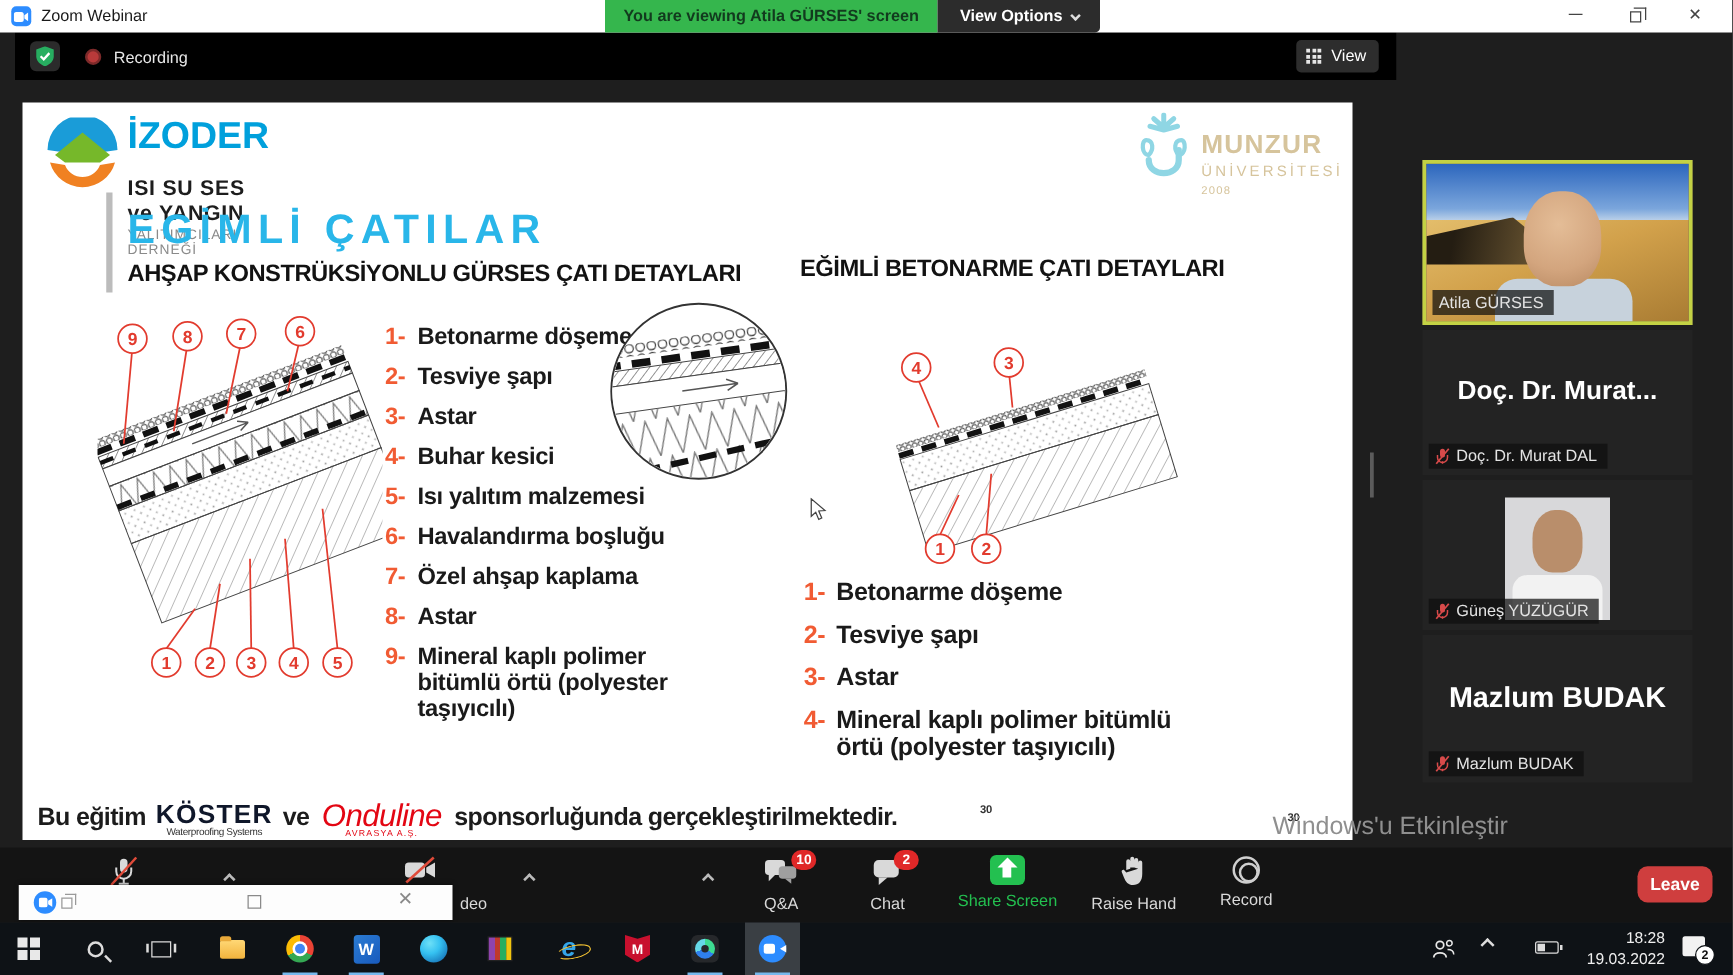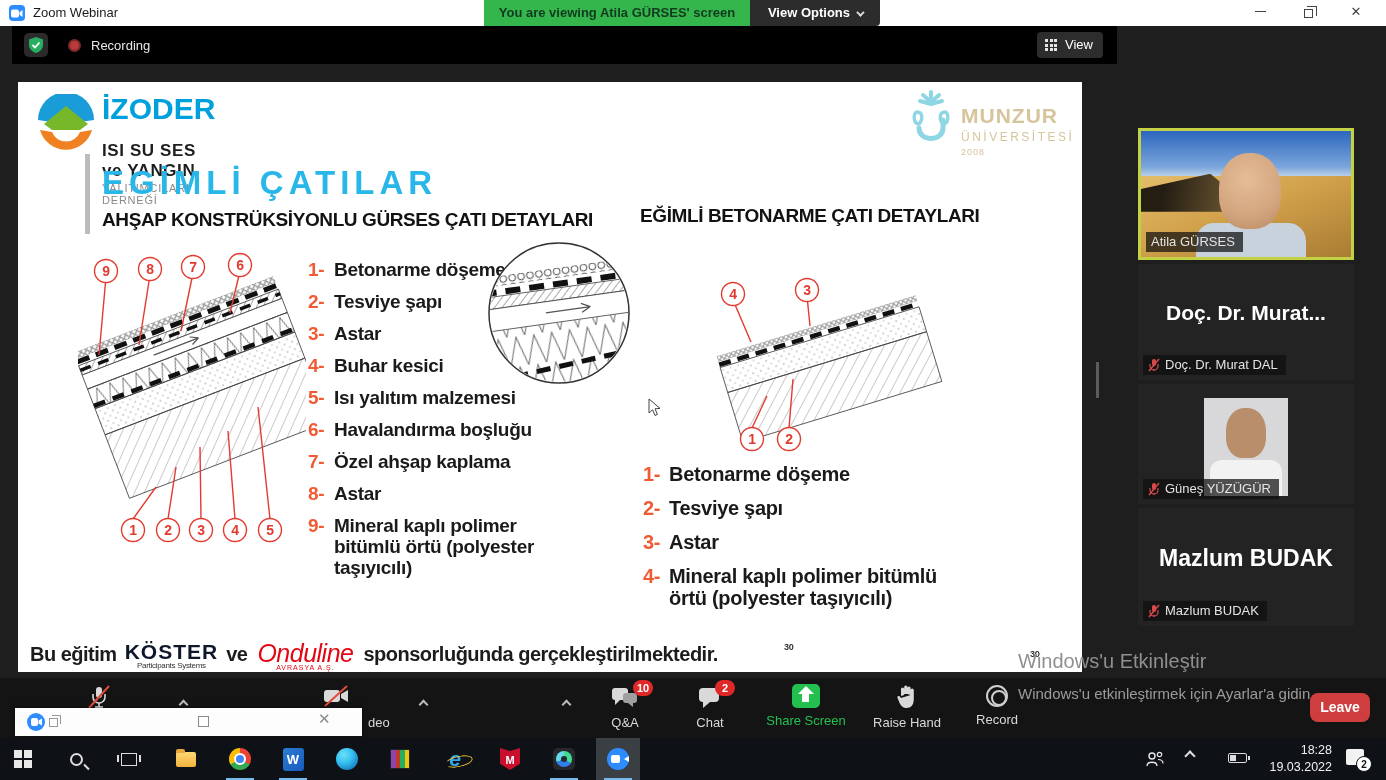--- a/index.html
+++ b/index.html
@@ -431,21 +431,21 @@
       </div>
 
       <svg class="cursor" width="14" height="20" viewBox="0 0 14 20">
         <path d="M1,1 L1,15 L4.6,11.8 L7,17.5 L9.4,16.4 L7,10.8 L12,10.4 Z" fill="#ffffff" stroke="#444" stroke-width="1"></path>
       </svg>
 
       <div class="sponsor">
         <span class="sp-txt">Bu eğitim</span>
         <span class="koster">
           <div class="kn">KÖSTER</div>
-          <div class="ks">Participants Systems</div>
+          <div class="ks">Waterproofing Systems</div>
         </span>
         <span class="sp-txt">ve</span>
         <span class="onduline">
           <div class="on">Onduline</div>
           <div class="os">AVRASYA A.Ş.</div>
         </span>
         <span class="sp-txt">sponsorluğunda gerçekleştirilmektedir.</span>
       </div>
 
       <div class="pagenum pn1">30</div>
@@ -581,21 +581,20 @@
           <path d="M5 12 V5 a1.6 1.6 0 0 1 3.2 0 V11 M8.2 10 V3 a1.6 1.6 0 0 1 3.2 0 V10 M11.4 10 V4 a1.6 1.6 0 0 1 3.2 0 V11 M14.6 11 V6 a1.6 1.6 0 0 1 3.2 0 V15 C17.8 21 15 24 10.5 24 C6.5 24 4.6 21.5 3 17.5 L1.4 13.6 C0.9 12.3 2.6 11.3 3.6 12.3 L5 14 Z" fill="#d9d9d9"></path>
         </svg>
       <div class="tb-label">Raise Hand</div>
     </div>
 
     <div class="tb-item" style="left:962px;width:70px;">
       <div class="record-ic"></div>
       <div class="tb-label">Record</div>
     </div>
 
-    <div class="wm2">Windows'u etkinleştirmek için Ayarlar'a gidin.</div>
     <div class="leave-btn">Leave</div>
   </div>
 
   <div class="taskbar">
     <div class="tk" style="left:1px;">
         <span class="start-ic">
           <i></i>
           <i></i>
           <i></i>
           <i></i>

